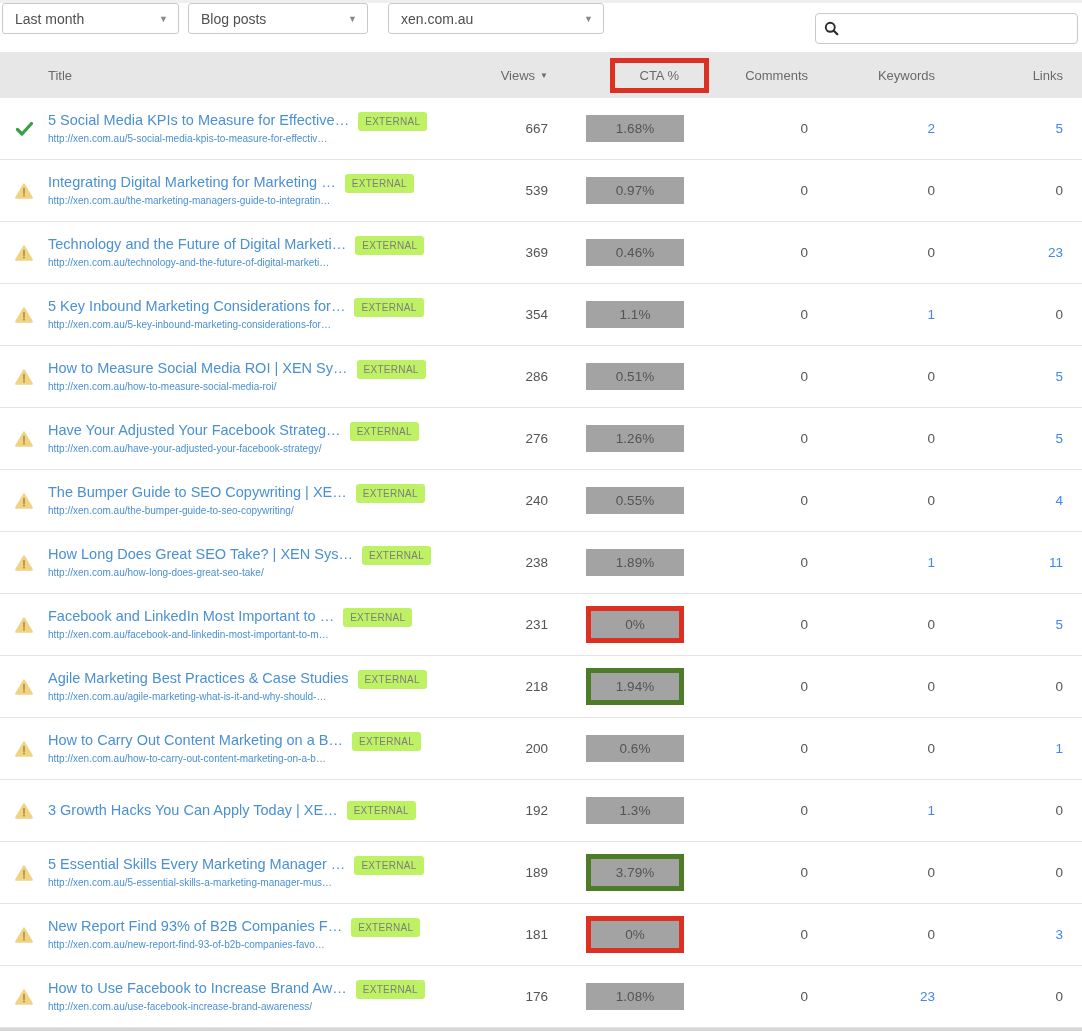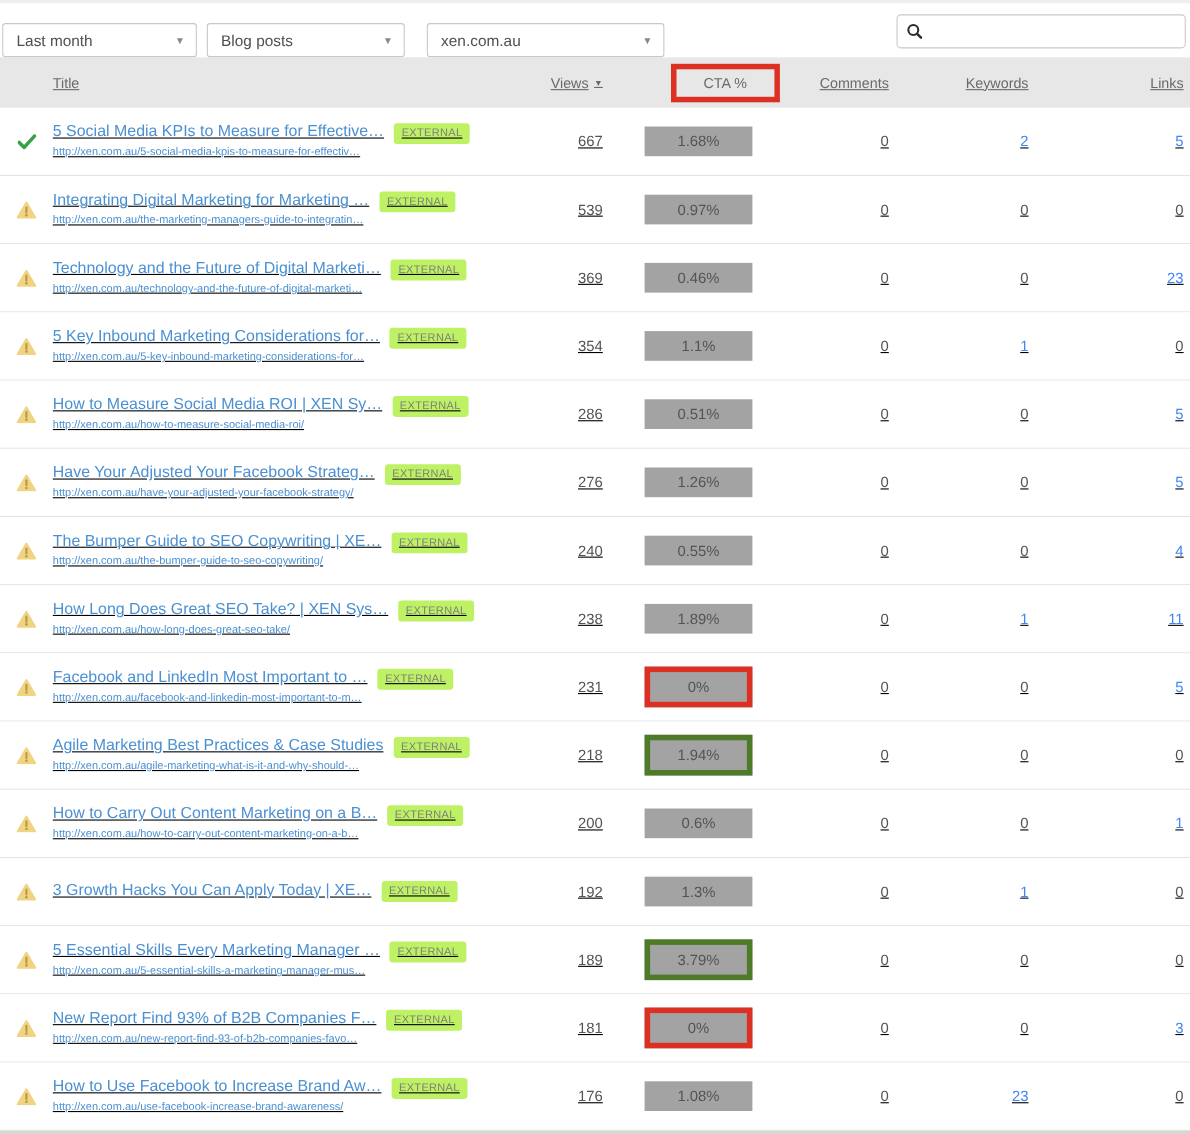--- a/index.html
+++ b/index.html
@@ -2,37 +2,37 @@
 <html><head>
 <meta charset="utf-8">
 <style>
   * { margin:0; padding:0; box-sizing:border-box; }
   html,body { width:1082px; height:1031px; overflow:hidden; background:#d6d6d6;
     font-family:"Liberation Sans","DejaVu Sans",sans-serif; }
   .page { width:1082px; height:1031px; background:#fff; display:flex; flex-direction:column; }
 
   
   .topbar { height:52px; background:#fff; border-top:3px solid #efefef;
-    display:flex; align-items:flex-end; position:relative; flex:0 0 auto; }
+    display:flex; align-items:flex-start; position:relative; flex:0 0 auto; }
   .dd { height:31px; border:1px solid #c9c9c9; border-radius:3px; background:#fff;
     display:flex; align-items:center; justify-content:space-between;
     padding:0 10px 0 12px; color:#4f4f4f; font-size:14px; cursor:pointer; }
   .dd-caret { font-size:9px; color:#888; margin-left:10px; }
   .dd1 { width:177px; margin-left:2px; }
   .dd2 { width:180px; margin-left:9px; }
   .dd3 { width:216px; margin-left:20px; }
   .searchbox { position:absolute; right:4px; top:10px; width:263px; height:31px;
     border:1px solid #c9c9c9; border-radius:4px; background:#fff;
     display:flex; align-items:center; padding:0 8px; }
   .searchbox input { border:none; outline:none; flex:1; font-size:13px;
     font-family:inherit; color:#333; background:transparent; margin-left:6px; }
 
   
   .grid { display:grid; grid-template-columns:48px 412px 88px 133px 127px 127px 1fr;
-    align-items:center; padding-right:6px;text-decoration:underline; }
+    align-items:center; padding-right:19px; }
   .thead { height:46px; background:#e7e7e7; color:#6a6a6a; font-size:13px; flex:0 0 auto; }
   .th-right { text-align:right; }
   .th-views { display:flex; align-items:center; justify-content:flex-end; gap:5px; }
   .sort-caret { font-size:8px; color:#6a6a6a; }
   .th-cta-wrap { text-align:right; }
   .th-cta-box { display:inline-block; border:5px solid #dc3122; padding:5px 25px;
     margin-right:-28px; color:#6a6a6a; background:transparent; }
 
   .rows { flex:1 1 auto; }
   .row { height:62px; background:#fff; border-bottom:1px solid #e4e4e4; }

